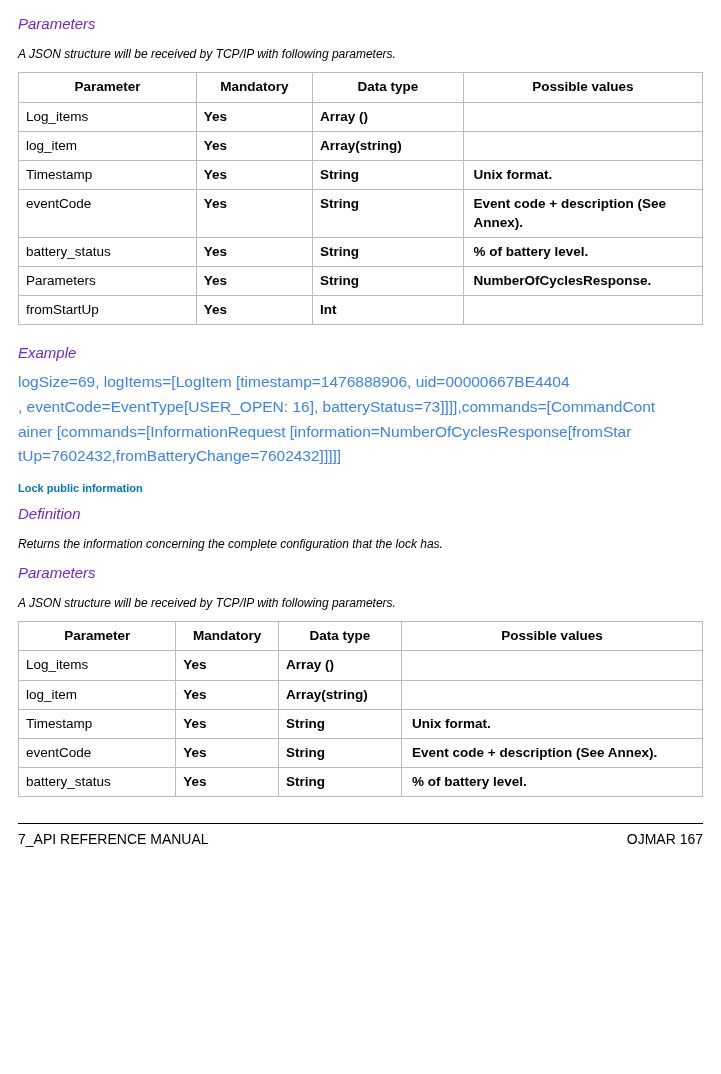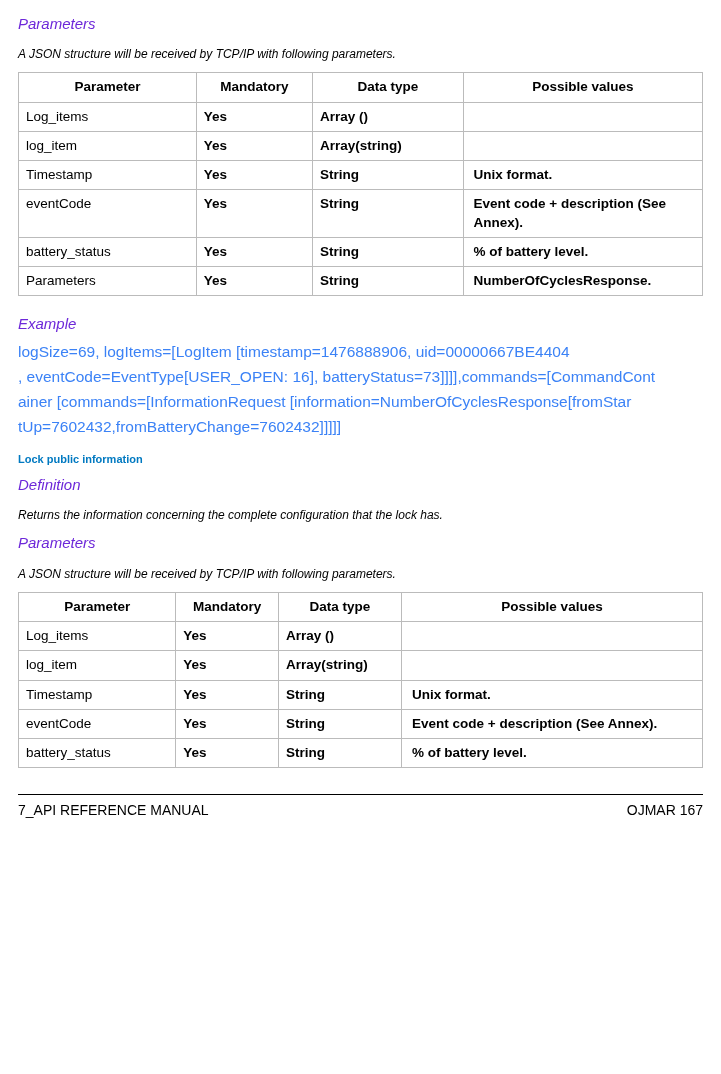--- a/index.html
+++ b/index.html
@@ -132,20 +132,26 @@
         <td class="center">Yes</td>
         <td class="center">String</td>
         <td class="pv">% of battery level.</td>
       </tr>
     <tr>
         <td class="param">Parameters</td>
         <td class="center">Yes</td>
         <td class="center">String</td>
         <td class="pv">NumberOfCyclesResponse.</td>
       </tr>
+    <tr>
+        <td class="param">fromStartUp</td>
+        <td class="center">Yes</td>
+        <td class="center">Int</td>
+        <td class="pv"></td>
+      </tr>
   </tbody>
 </table>
 
 <p class="heading-blue-italic" style="margin-top:14px">Example</p>
 <p class="mono">logSize=69, logItems=[LogItem [timestamp=1476888906, uid=00000667BE4404</p>
 <p class="mono">, eventCode=EventType[USER_OPEN: 16], batteryStatus=73]]]],commands=[CommandCont</p>
 <p class="mono">ainer [commands=[InformationRequest [information=NumberOfCyclesResponse[fromStar</p>
 <p class="mono">tUp=7602432,fromBatteryChange=7602432]]]]]</p>
 
 <p class="heading-blue-bold">Lock public information</p>

